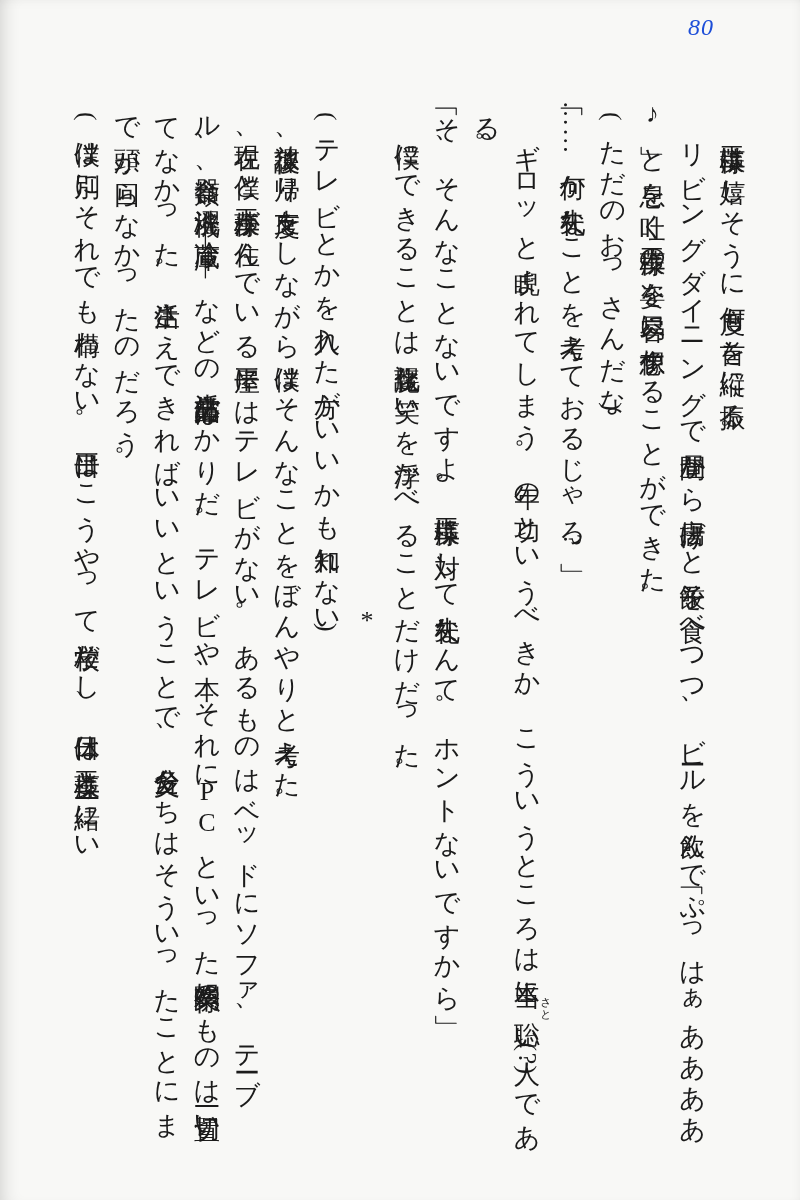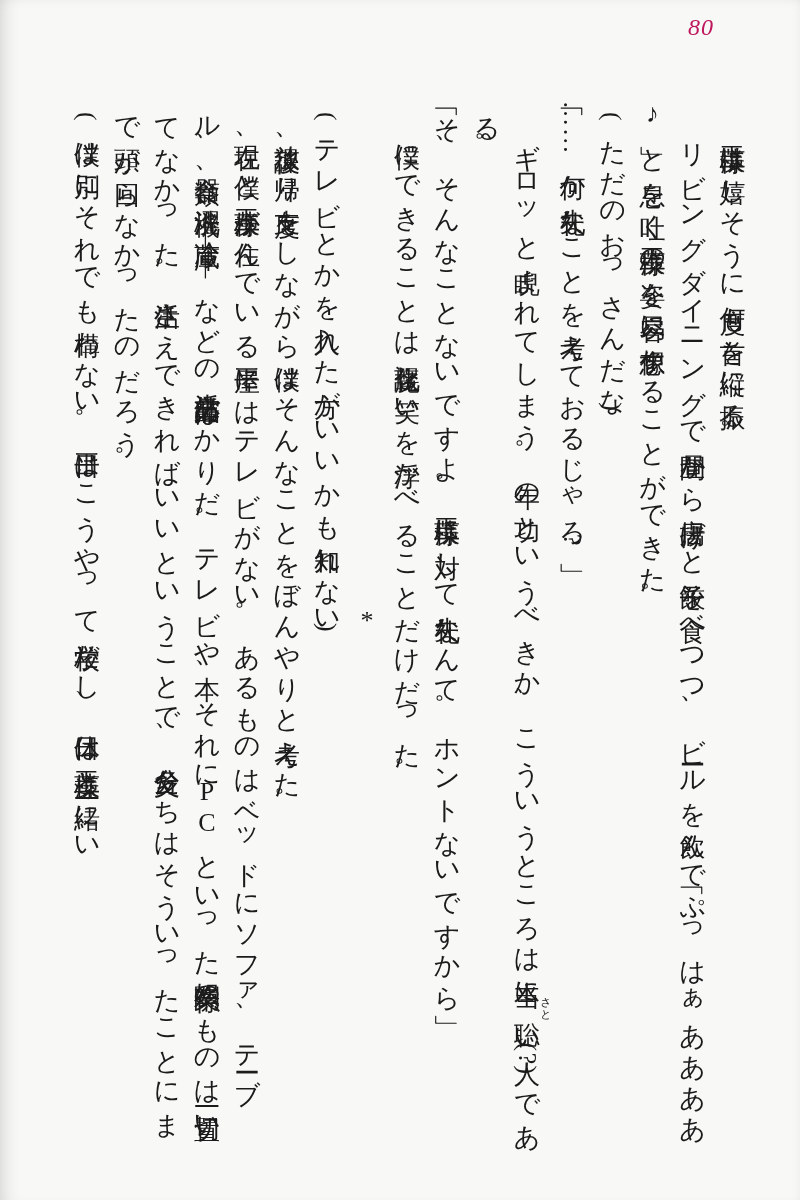--- a/index.html
+++ b/index.html
@@ -23,21 +23,21 @@
       inset -8px 0 14px -12px rgba(0,0,0,0.10),
       inset 0 10px 16px -14px rgba(0,0,0,0.08);
   }
   .page-number {
     position: absolute;
     top: 14px;
     left: 688px;
     font-style: italic;
     font-size: 24px;
     letter-spacing: 1px;
-    color: #be185d;
+    color: #1d4ed8;
   }
   .text-block {
     position: absolute;
     top: 99px;
     right: 48px;
     width: 690px;
     height: 1042px;
     writing-mode: vertical-rl;
     text-orientation: mixed;
     font-size: 26px;

